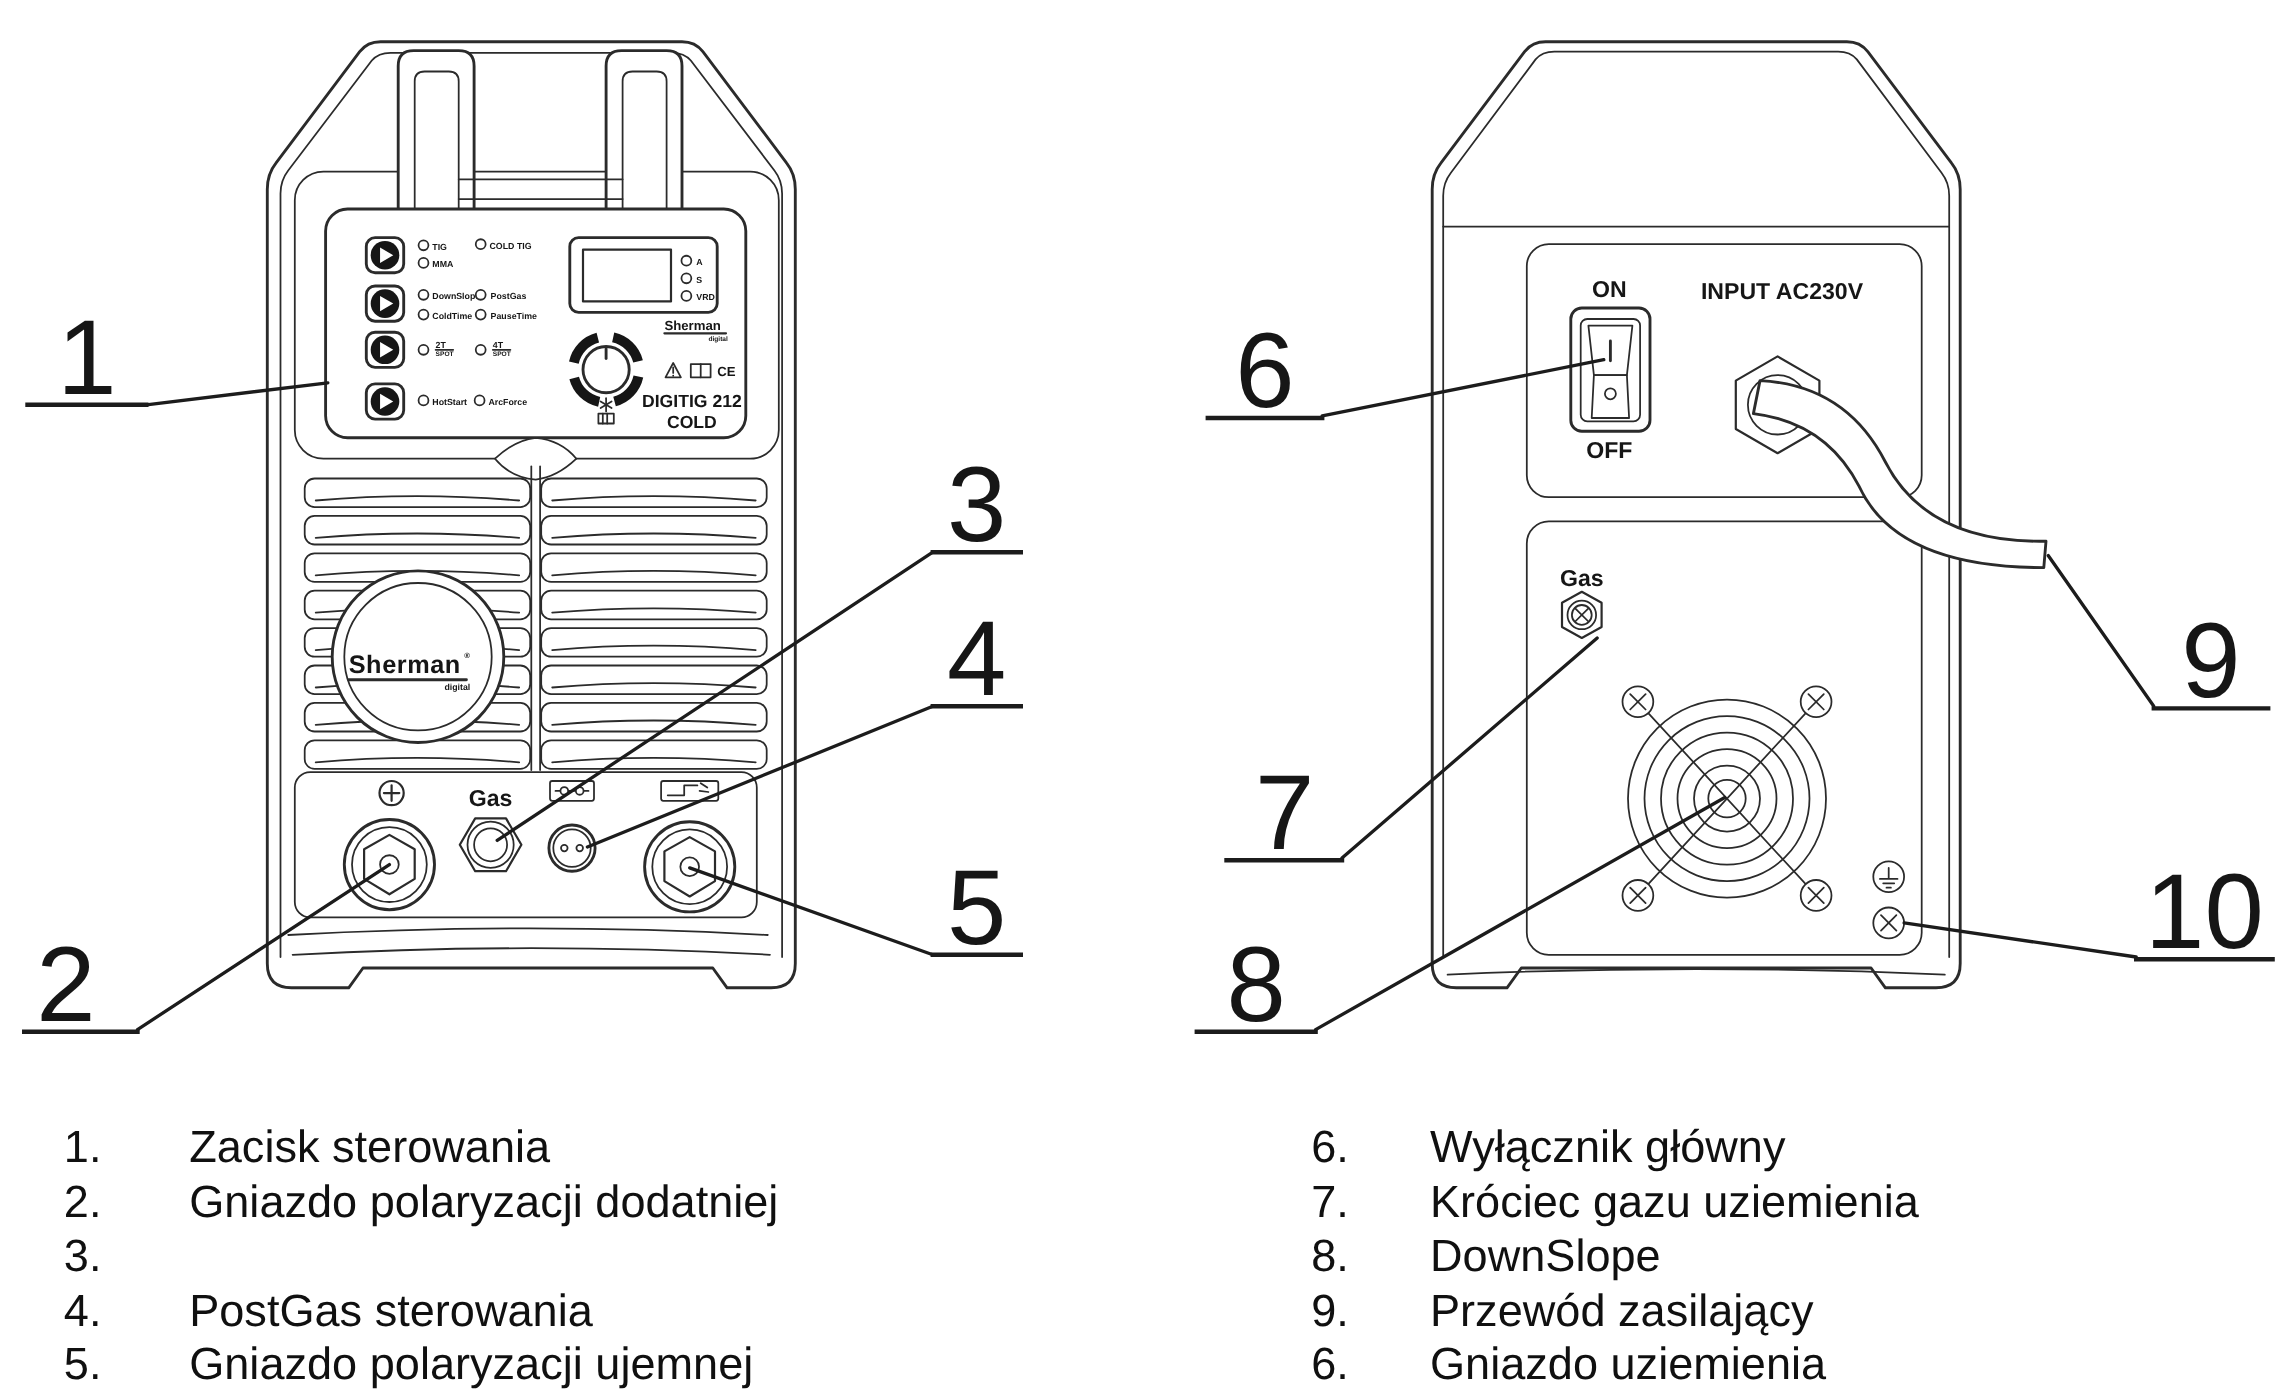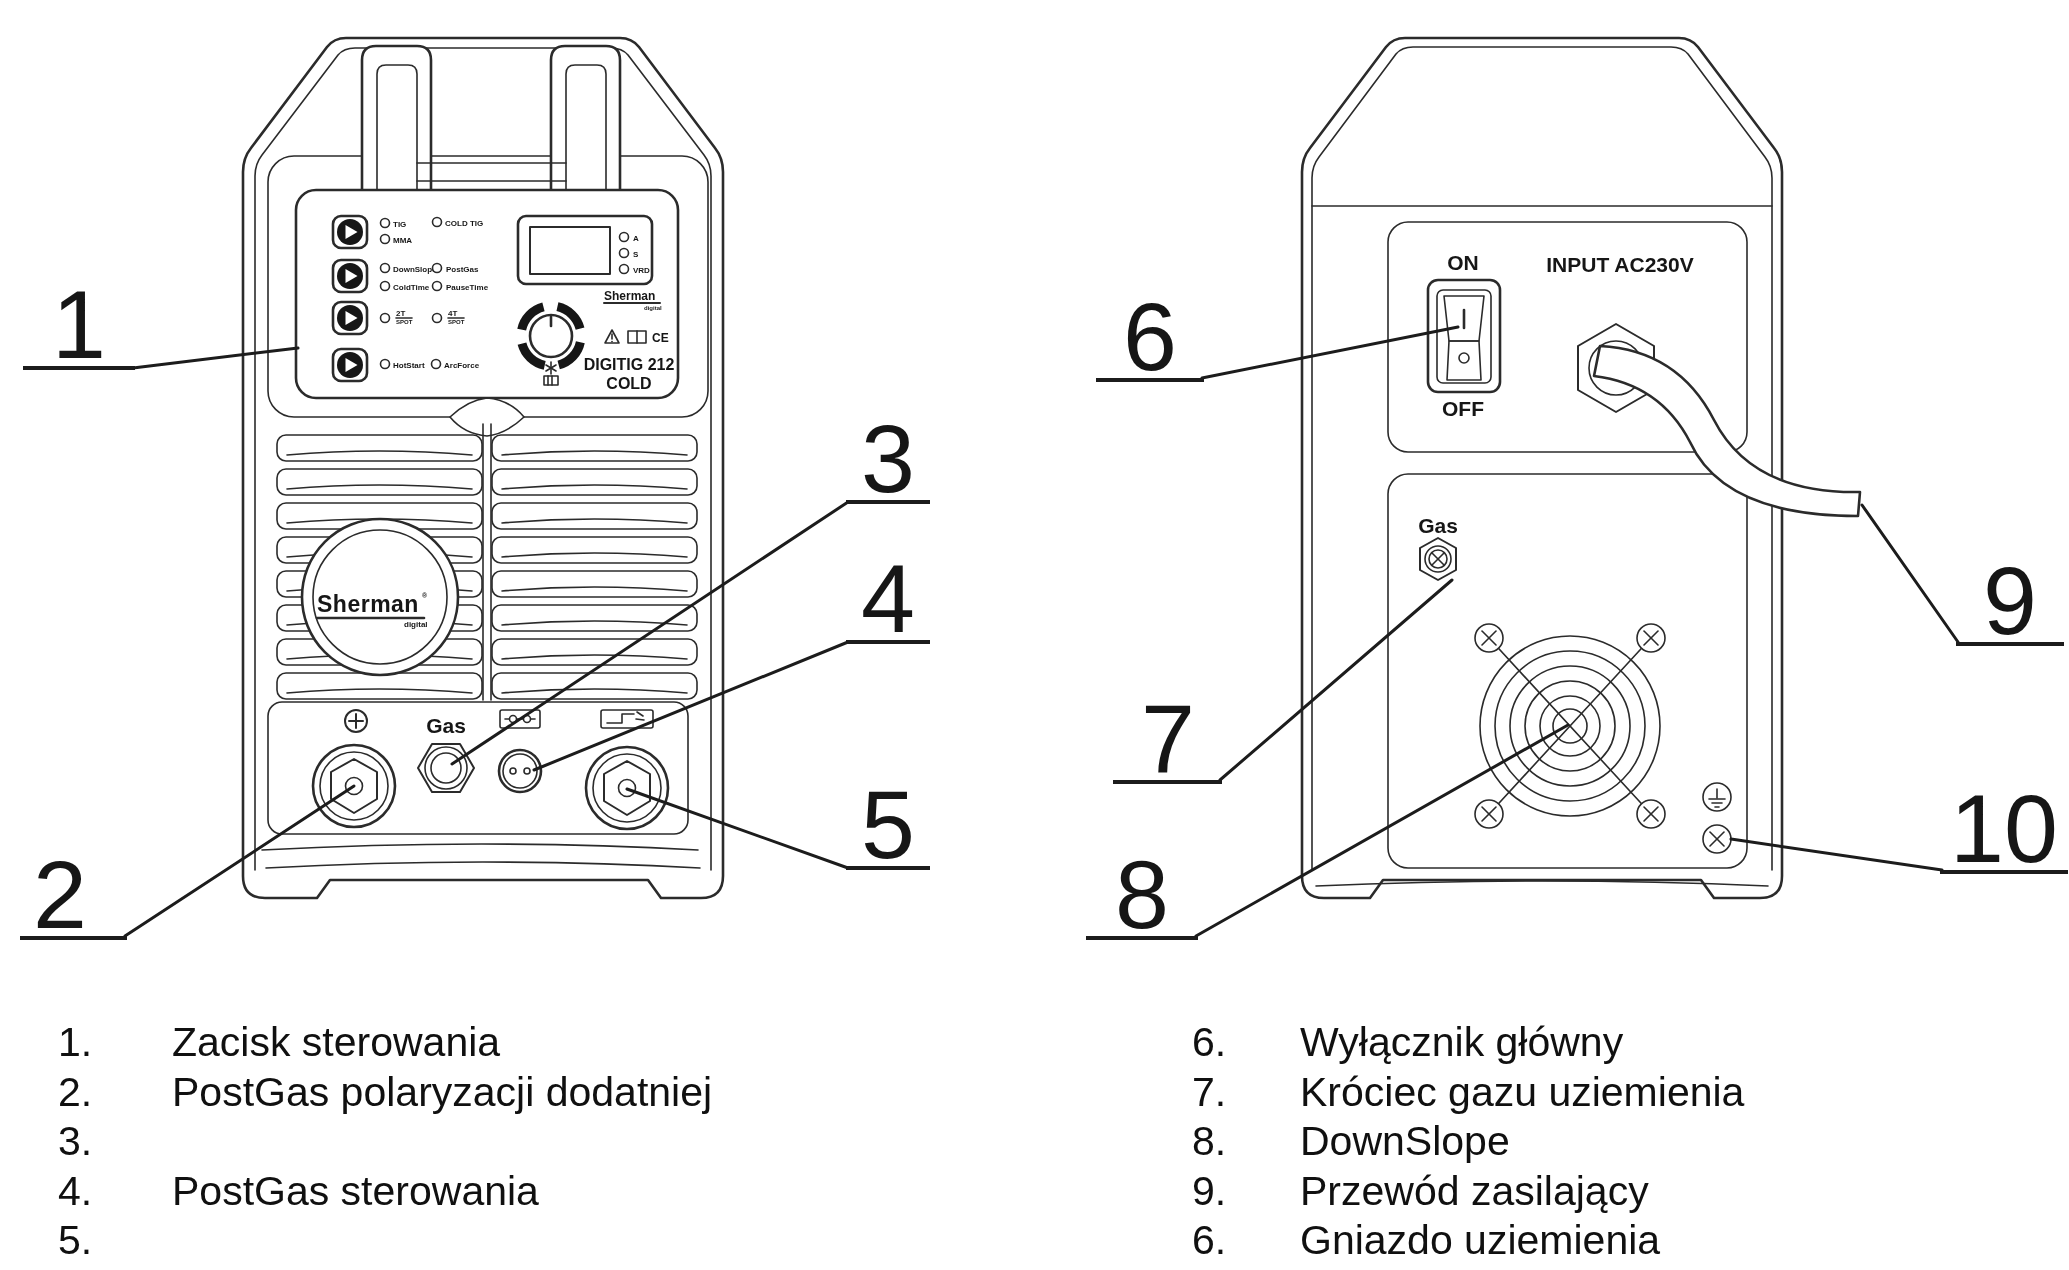--- a/index.html
+++ b/index.html
@@ -349,31 +349,32 @@
   </g>
 </svg>
 
 <div class="legend" style="left:58px;top:1019px;">
   <div class="lrow">
     <span class="lnum">1.</span>
     <span class="llab">Zacisk sterowania</span>
   </div>
   <div class="lrow">
     <span class="lnum">2.</span>
-    <span class="llab">PostGas polaryzacji dodatniej</span>
+    <span class="llab">Gniazdo polaryzacji dodatniej</span>
   </div>
   <div class="lrow">
     <span class="lnum">3.</span>
   </div>
   <div class="lrow">
     <span class="lnum">4.</span>
     <span class="llab">PostGas sterowania</span>
   </div>
   <div class="lrow">
     <span class="lnum">5.</span>
+    <span class="llab">Gniazdo polaryzacji ujemnej</span>
   </div>
 </div>
 
 <div class="legend legend-right" style="left:1192px;top:1019px;">
   <div class="lrow">
     <span class="lnum">6.</span>
     <span class="llab">Wyłącznik główny</span>
   </div>
   <div class="lrow">
     <span class="lnum">7.</span>

